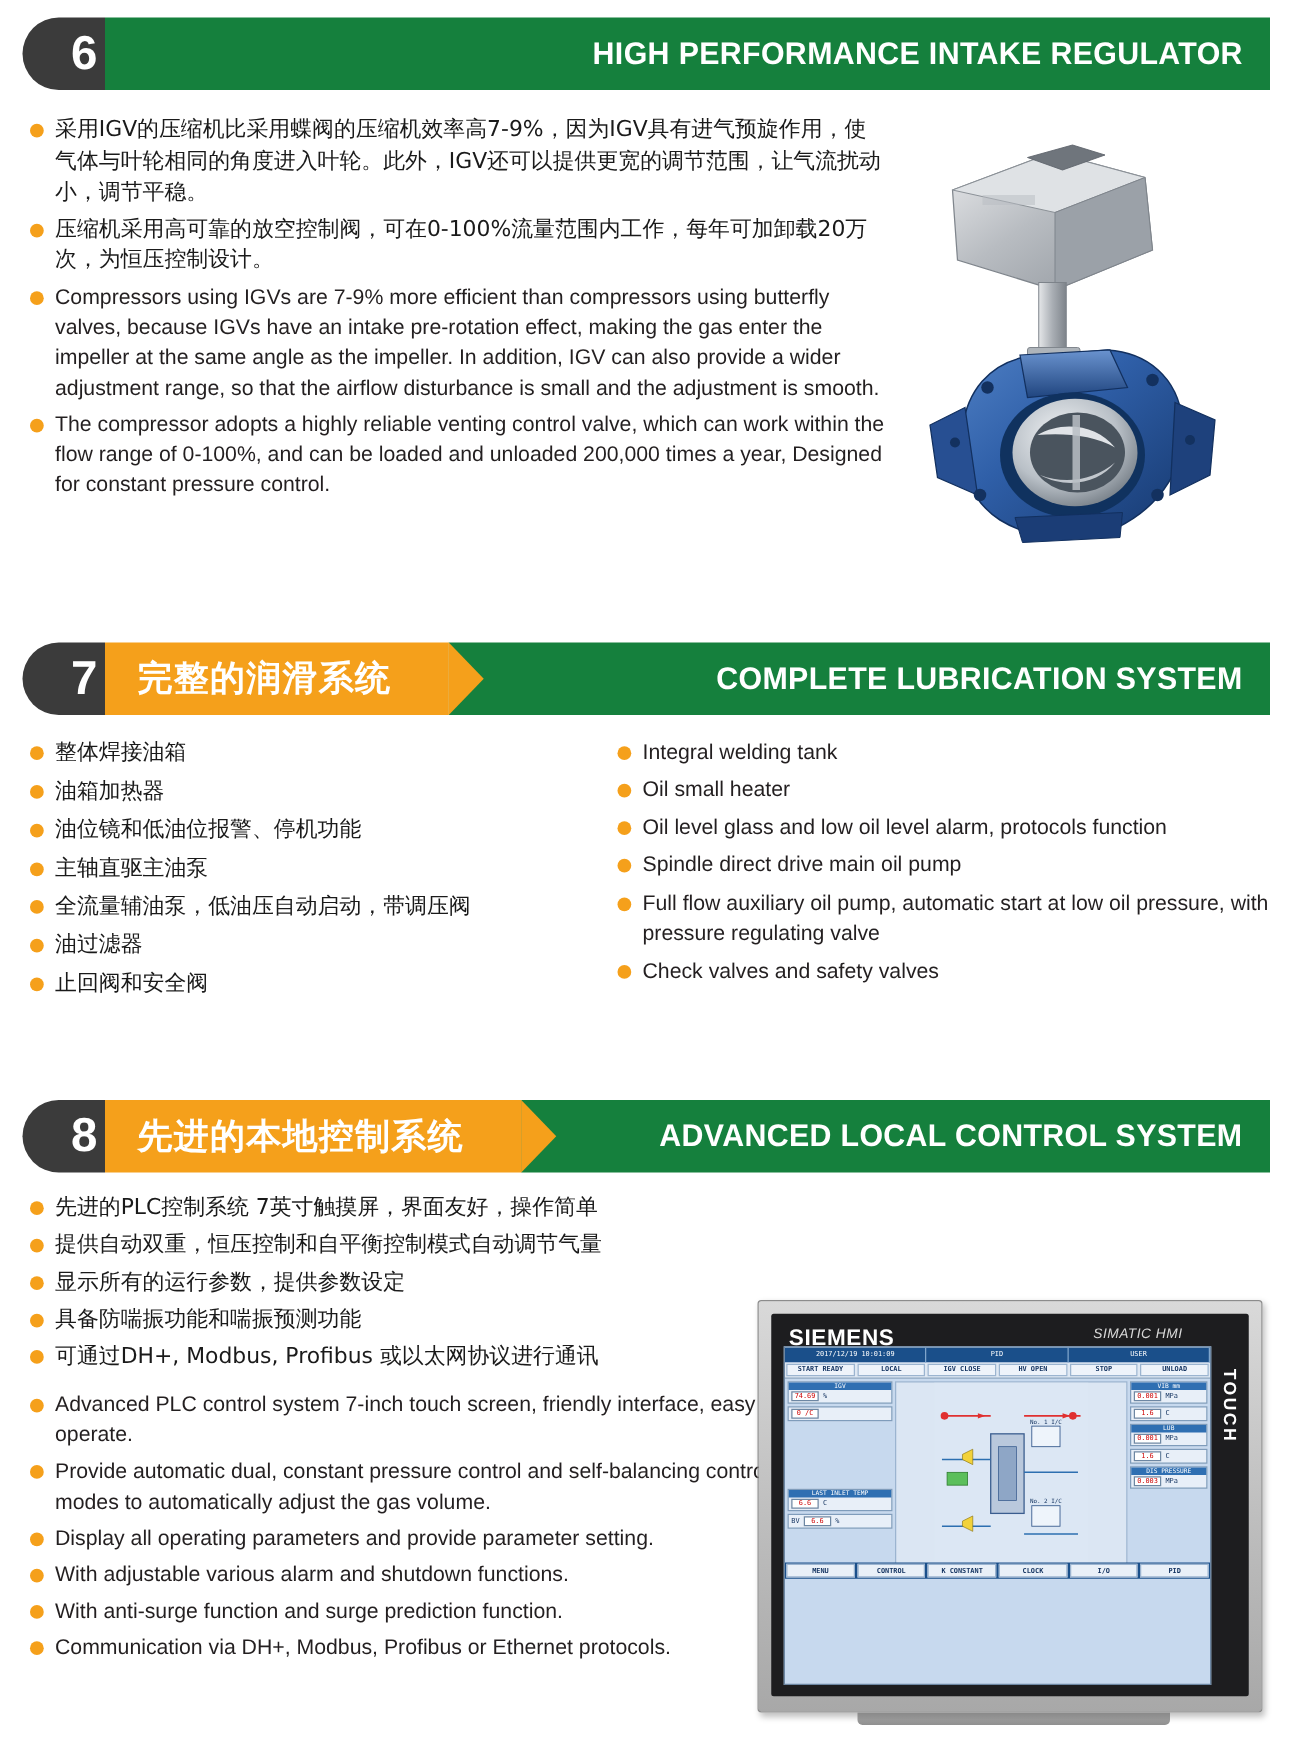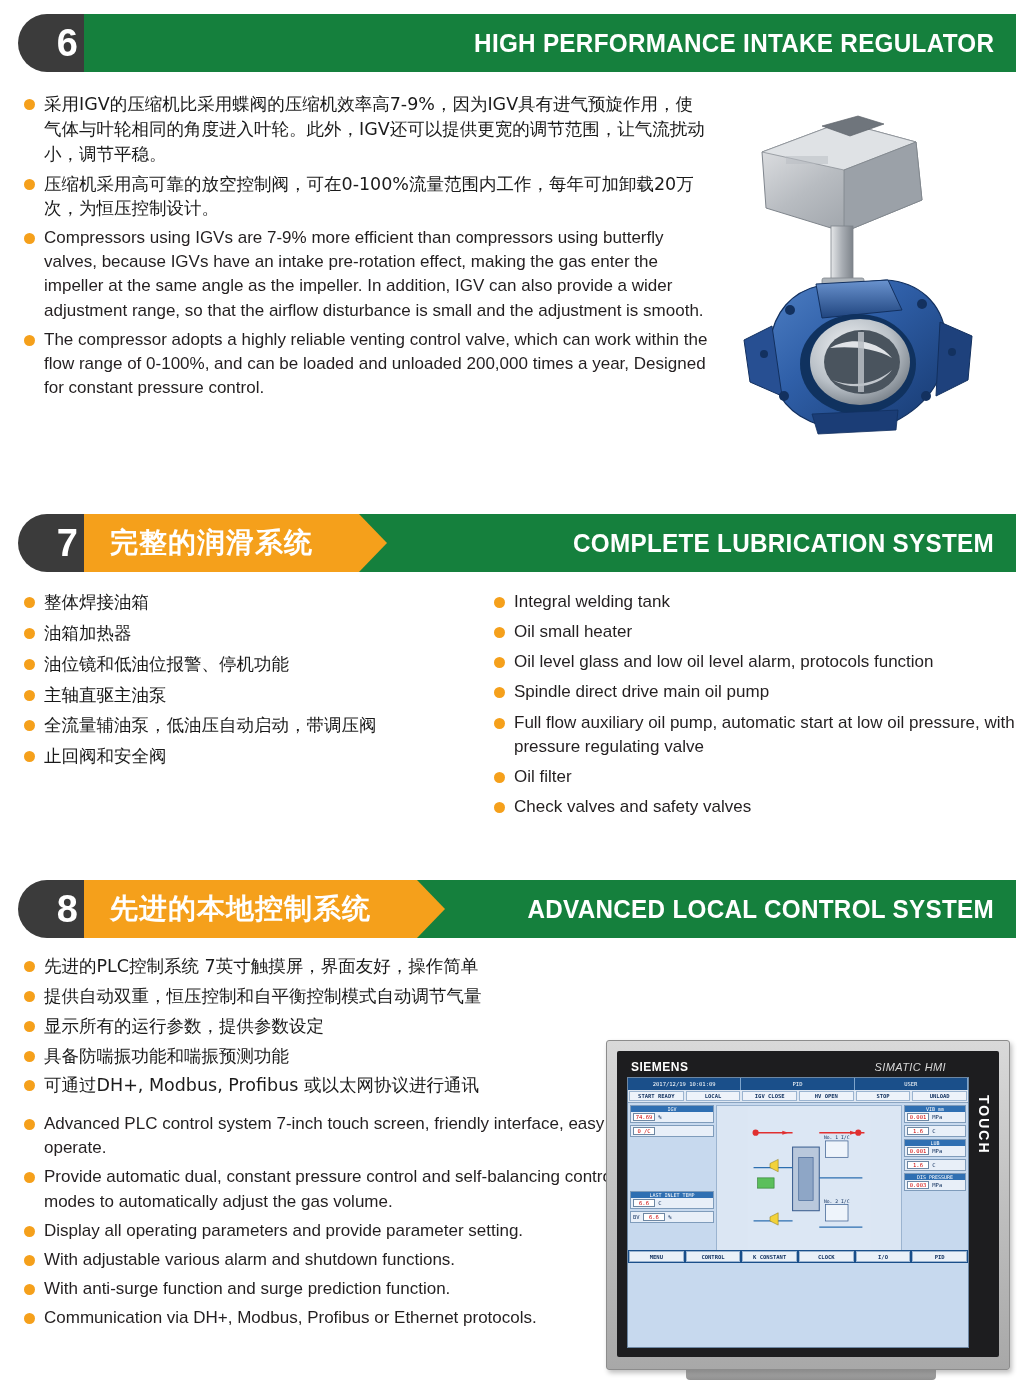--- a/index.html
+++ b/index.html
@@ -148,21 +148,21 @@
   }
   .hmi-bezel {
     width: 100%; height: 100%;
     background: #1d1d1f;
     border-radius: 2px;
     padding: 7px 30px 7px 10px;
     position: relative;
   }
   .hmi-brand {
     position: absolute; top: 9px; left: 14px;
-    color: #ffffff; font-size: 12px; font-weight: bold; letter-spacing: 0.5px;
+    color: #ffffff; font-size: 18px; font-weight: bold; letter-spacing: 0.5px;
   }
   .hmi-model {
     position: absolute; top: 10px; right: 53px;
     color: #d8d8d8; font-size: 11px; letter-spacing: 0.4px; font-style: italic;
   }
   .hmi-touch {
     position: absolute; right: 7px; top: 44px;
     color: #ffffff; font-size: 14px; font-weight: bold;
     letter-spacing: 2px;
     writing-mode: vertical-rl;
@@ -336,31 +336,31 @@
     </div>
 
     <div class="body">
       <div class="col-cn">
         <ul class="blist">
           <li class="cn">整体焊接油箱</li>
           <li class="cn">油箱加热器</li>
           <li class="cn">油位镜和低油位报警、停机功能</li>
           <li class="cn">主轴直驱主油泵</li>
           <li class="cn">全流量辅油泵，低油压自动启动，带调压阀</li>
+          <li class="cn">油过滤器</li>
           <li class="cn">止回阀和安全阀</li>
         </ul>
       </div>
       <div class="col-en">
         <ul class="blist">
           <li class="en">Integral welding tank</li>
           <li class="en">Oil small heater</li>
           <li class="en">Oil level glass and low oil level alarm, protocols function</li>
           <li class="en">Spindle direct drive main oil pump</li>
           <li class="en">Full flow auxiliary oil pump, automatic start at low oil pressure, with pressure regulating valve</li>
-          <li class="en">Oil filter</li>
           <li class="en">Check valves and safety valves</li>
         </ul>
       </div>
     </div>
   </div>
 
   <div id="sec8">
     <div class="sec-head">
       <div class="num-badge">
         <span>8</span>

